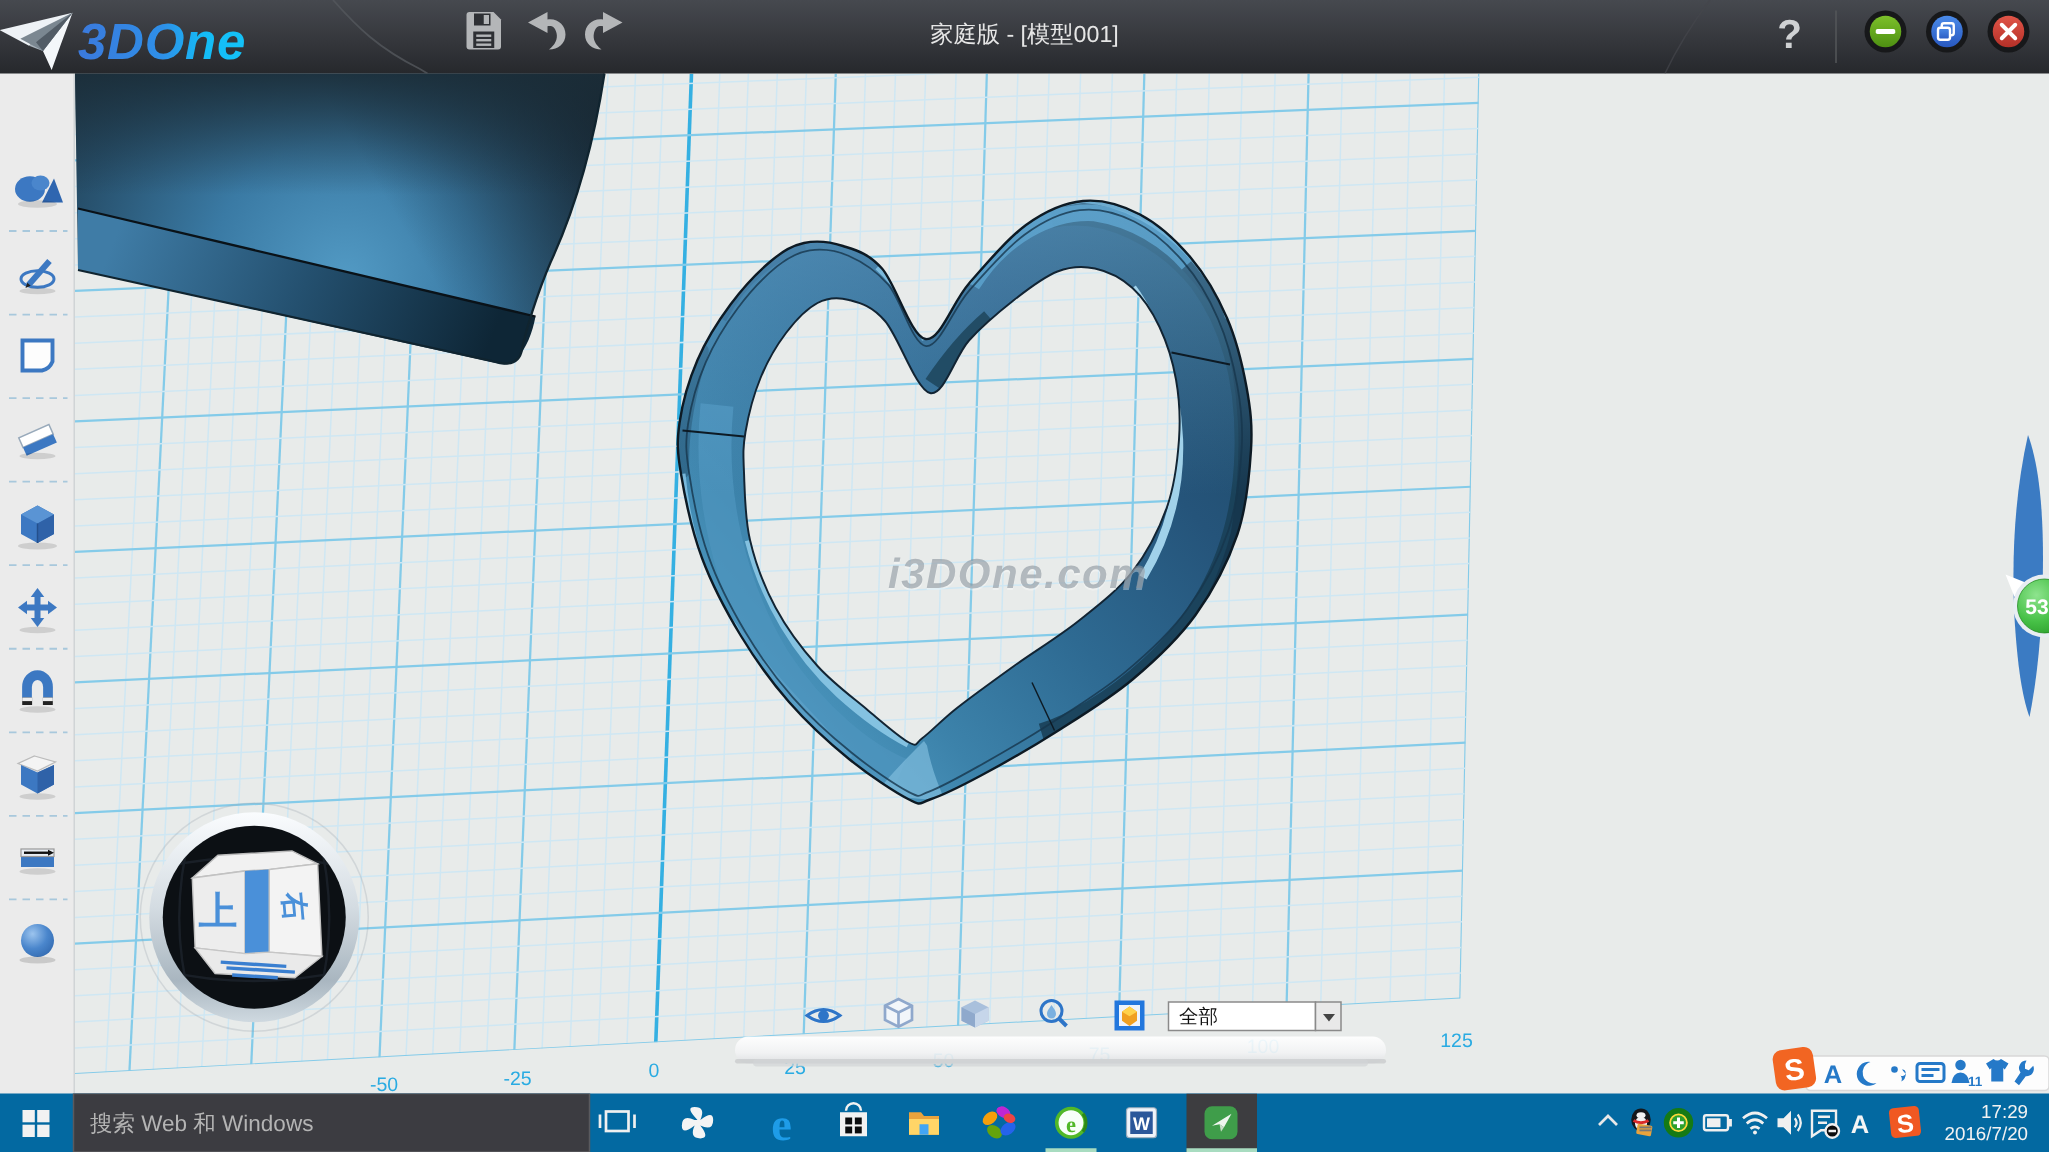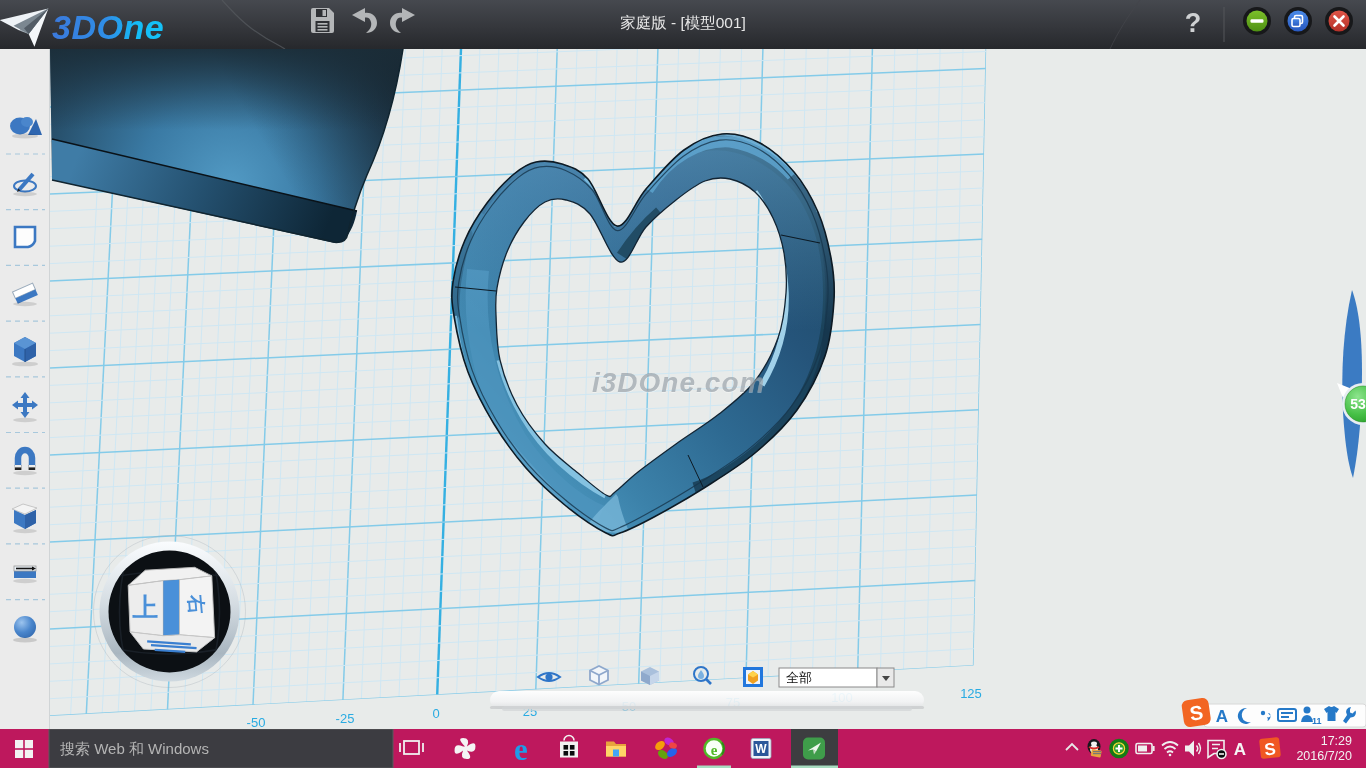--- a/index.html
+++ b/index.html
@@ -446,21 +446,21 @@
           <stop offset="0" stop-color="#4a8ae8"></stop>
           <stop offset="1" stop-color="#2858c0"></stop>
         </linearGradient>
   <linearGradient id="rgrad" x1="0" y1="0" x2="0" y2="1">
           <stop offset="0" stop-color="#e05548"></stop>
           <stop offset="1" stop-color="#b53028"></stop>
         </linearGradient>
  </defs>
 </svg>
 </div>
-<div style="position:absolute;left:0;top:729px;width:1366px;height:39px;background:#be185d">
+<div style="position:absolute;left:0;top:729px;width:1366px;height:39px;background:#0369a1">
 <svg width="1366" height="39" style="position:absolute;left:0;top:0" font-family="Liberation Sans, sans-serif">
 
  <g fill="#f2f2f2" transform="translate(15,11)">
   <rect x="0" y="0" width="8.2" height="8.2"></rect>
         <rect x="9.8" y="0" width="8.2" height="8.2"></rect>
   <rect x="0" y="9.8" width="8.2" height="8.2"></rect>
         <rect x="9.8" y="9.8" width="8.2" height="8.2"></rect>
  </g>
 
  <rect x="49" y="0" width="344" height="39" fill="#3c3c41"></rect>

